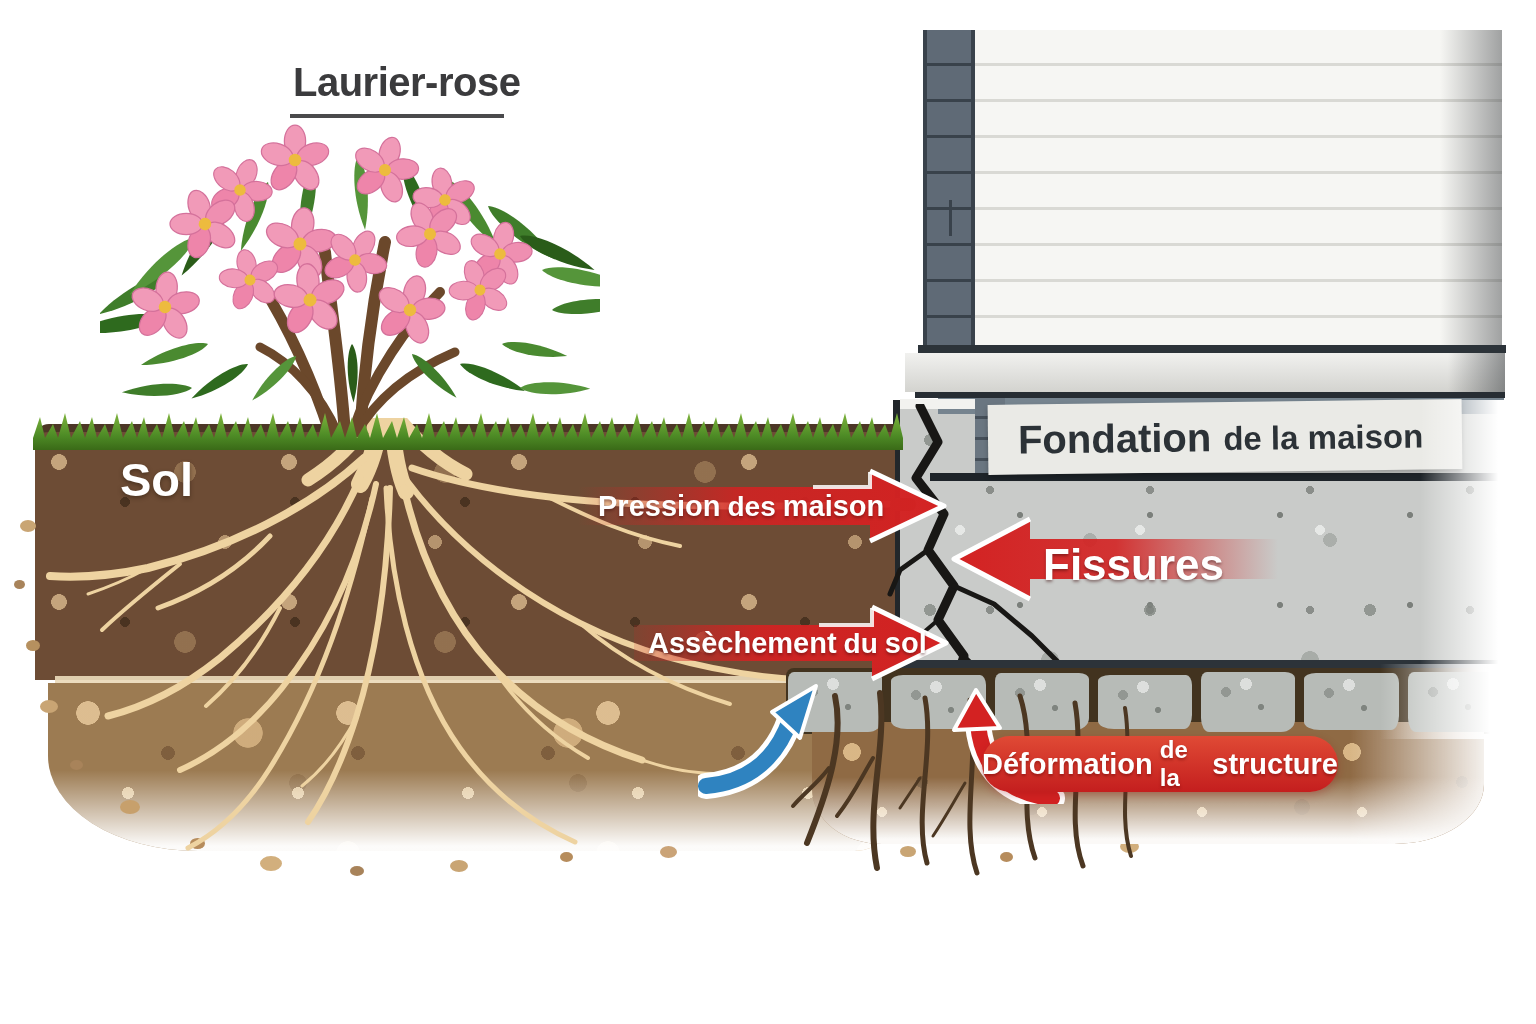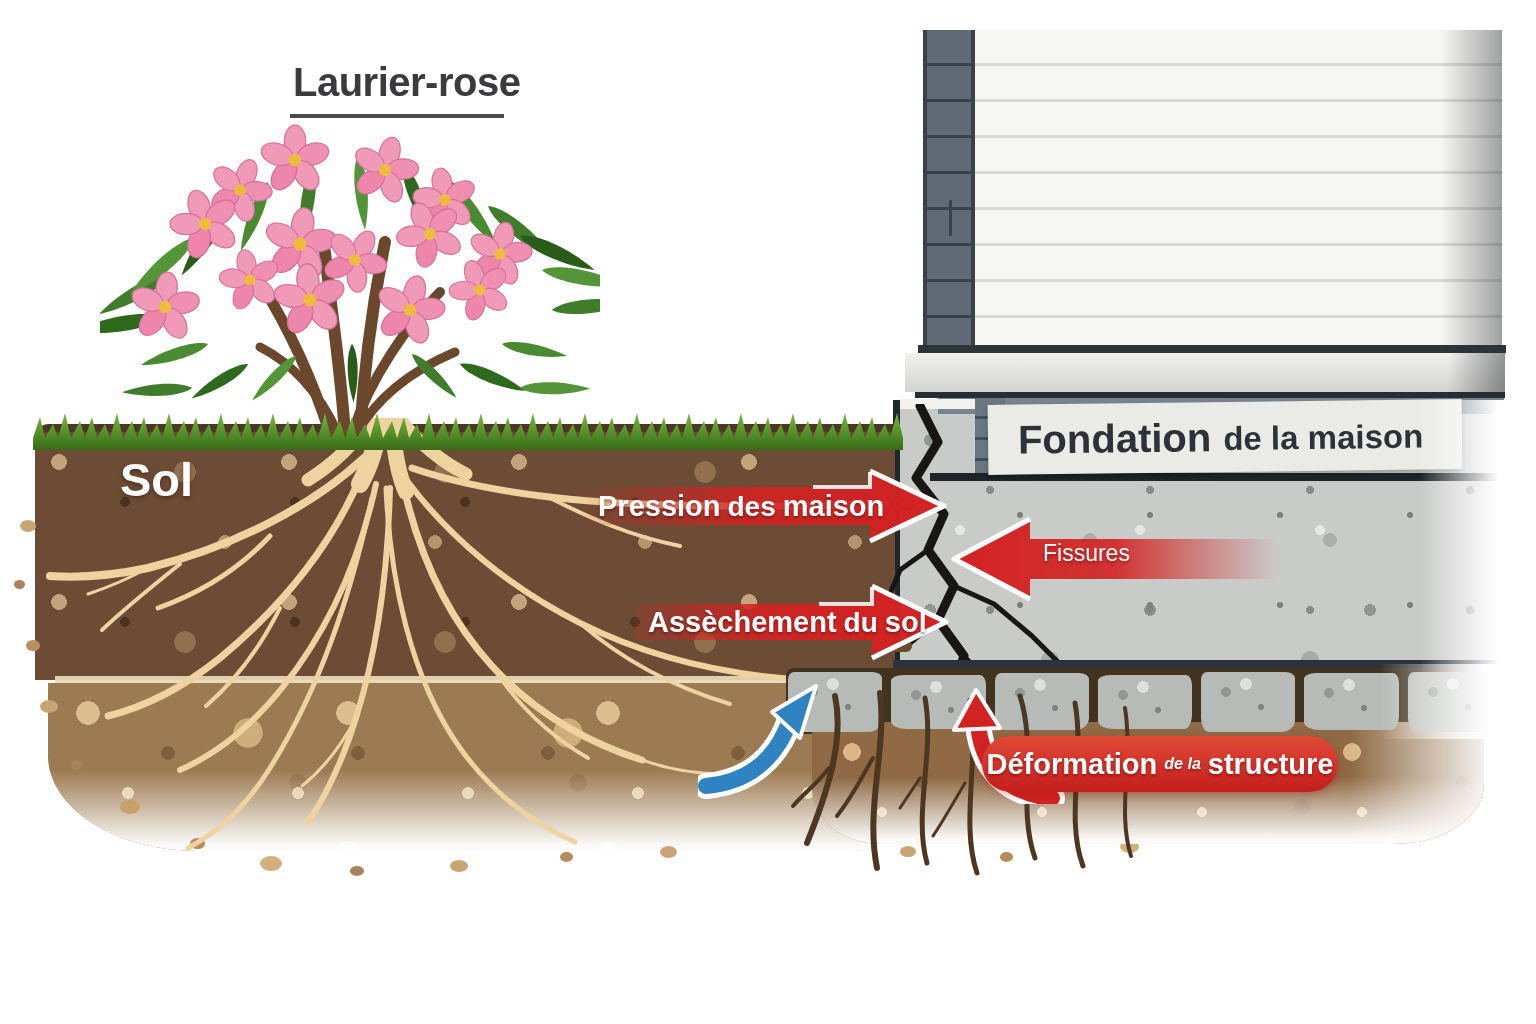--- a/index.html
+++ b/index.html
@@ -108,33 +108,33 @@
     text-shadow:0 2px 4px rgba(40,25,12,.5);}
 
   .peb{position:absolute;border-radius:50%;}
 
   .root-nub{background:#6b4a2e;border-radius:6px;}
 
   
   .anno-label{position:absolute;display:flex;align-items:baseline;gap:7px;white-space:nowrap;
     color:#fff;text-shadow:0 2px 3px rgba(60,10,10,.45);}
   .t-lg{font-size:29px;font-weight:bold;}
-  .t-xl{font-size:23px;font-weight:normal;}
+  .t-xl{font-size:44px;font-weight:bold;}
   .t-sm{font-size:28px;font-weight:bold;}
   .pill{position:absolute;display:flex;align-items:baseline;justify-content:center;gap:7px;
     color:#fff;text-shadow:0 2px 3px rgba(0,20,40,.4);}
   .pill-blue{left:505px;top:742px;width:252px;height:52px;border-radius:26px;
     background:linear-gradient(180deg,#57a0d6,#2672ae);box-shadow:0 3px 8px rgba(30,80,130,.35);
     align-items:center;}
   .pill-blue span{font-size:27px;font-weight:bold;}
   .pill-red{left:982px;top:736px;width:356px;height:56px;border-radius:28px;
     background:linear-gradient(180deg,#e04a35,#c41e1e);box-shadow:0 3px 8px rgba(150,20,20,.3);
     align-items:center;text-shadow:0 2px 3px rgba(90,0,0,.45);}
   .pill-red .t-lg{font-size:29px;}
-  .pill-red .t-sm{font-size:16px;font-style:italic;}
+  .pill-red .t-sm{font-size:24px;}
 
   .z1{z-index:1}.z2{z-index:2}.z3{z-index:3}.z4{z-index:4}.z5{z-index:5}.z6{z-index:6}
 </style>
 </head>
 <body>
 
 <div class="stage">
 
   <h1 class="page-title z5">Laurier-rose</h1>
   <div class="title-underline z5"></div>
@@ -392,21 +392,21 @@
           </linearGradient>
         </defs>
       <path d="M330,26 H82 V6 L6,46 L82,86 V66 H330 Z" fill="url(#gr2)"></path>
       <path d="M82,6 L6,46 L82,86" fill="none" stroke="#fff" stroke-width="5" stroke-linejoin="round"></path>
     </svg>
     <div class="anno-label" style="left:95px;top:27px;">
       <span class="t-xl">Fissures</span>
     </div>
   </div>
 
-  <div class="abs z6" style="left:634px;top:580px;width:315px;height:84px;">
+  <div class="abs z6" style="left:634px;top:601px;width:315px;height:84px;">
     <svg width="315" height="84" viewBox="0 0 315 84">
       <defs>
           <linearGradient id="gr3" x1="0" y1="0" x2="1" y2="0">
         <stop offset="0" stop-color="#d32222" stop-opacity="0.15"></stop>
         <stop offset="0.4" stop-color="#d32222" stop-opacity="0.92"></stop>
         <stop offset="1" stop-color="#d32222"></stop>
           </linearGradient>
         </defs>
       <path d="M0,24 H238 V6 L312,42 L238,78 V60 H0 Z" fill="url(#gr3)"></path>
       <path d="M238,6 L312,42 L238,78" fill="none" stroke="#fff" stroke-width="5" stroke-linejoin="round"></path>

